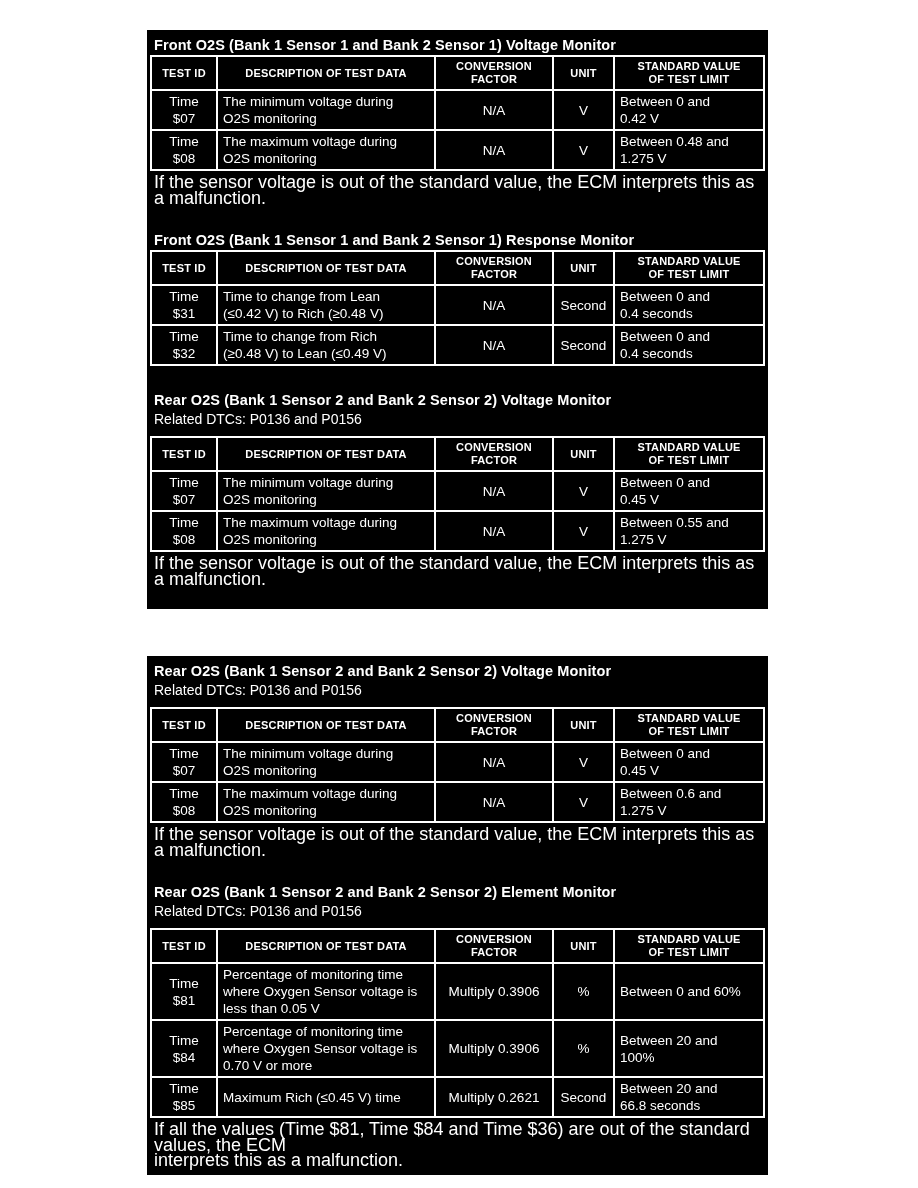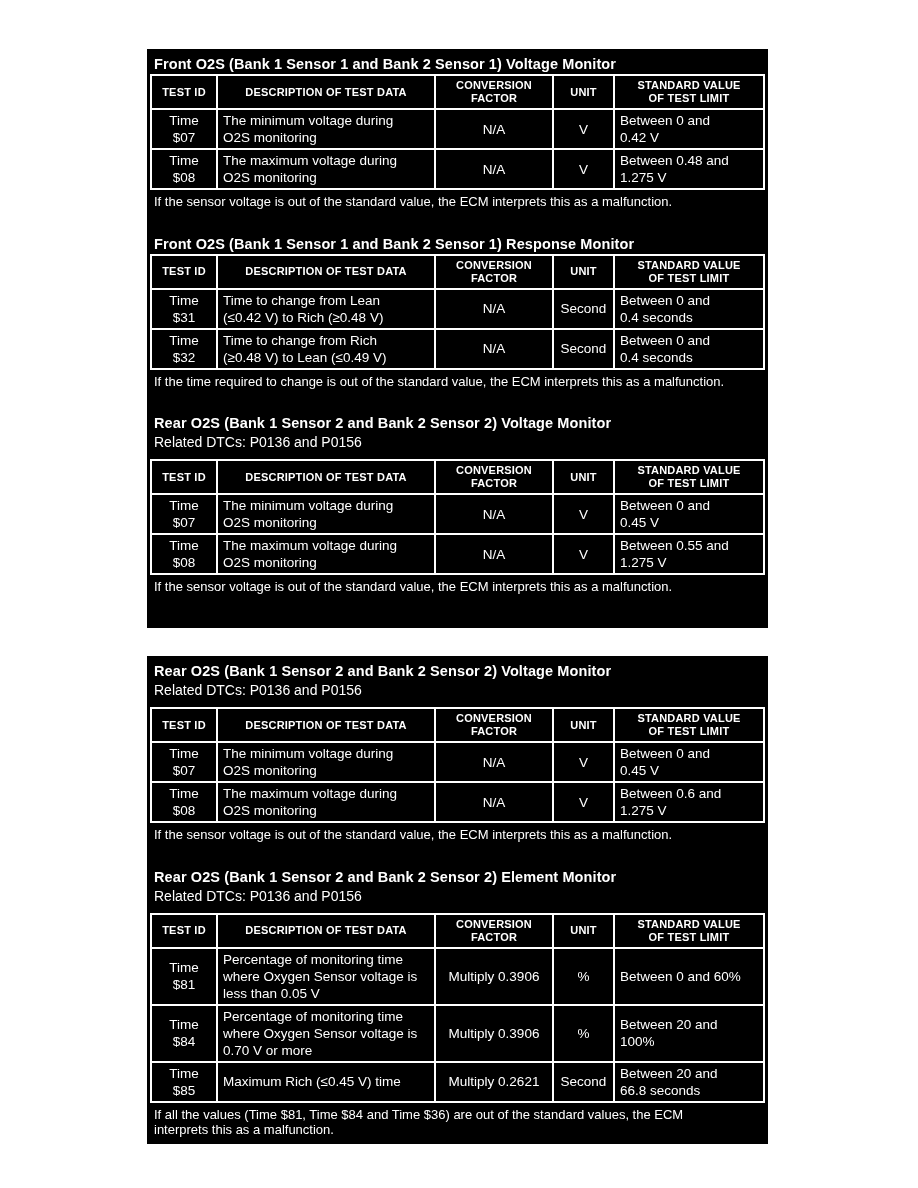--- a/index.html
+++ b/index.html
@@ -17,21 +17,21 @@
   }
   .panel {
     position: absolute;
     left: 147px;
     width: 621px;
     background: #000000;
     color: #ffffff;
     padding: 5px 3px 6px 3px;
     box-sizing: border-box;
   }
-  #panel-1 { top: 49px;  min-height: 579px; }
+  #panel-1 { top: 30px;  min-height: 579px; }
   #panel-2 { top: 656px; min-height: 465px; }
 
   .monitor-section { margin-bottom: 24px; }
   .monitor-section:last-child { margin-bottom: 0; }
 
   .sec-title {
     font-weight: bold;
     font-size: 14.5px;
     line-height: 19px;
     padding: 1px 4px 0 4px;
@@ -70,21 +70,21 @@
   }
   .col-testid { width: 60px; }
   .col-desc   { width: 212px; }
   .col-conv   { width: 112px; }
   .col-unit   { width: 55px; }
   .col-std    { width: auto; margin-top: 28px; }
   td.c-testid, td.c-conv, td.c-unit { text-align: center; }
   td.c-desc, td.c-std { text-align: left; }
 
   .sec-footer {
-    font-size: 13px;
+    font-size: 18px;
     line-height: 15.5px;
     padding: 4px 4px 0 4px;
     white-space: pre-line;
   }
 </style>
 </head>
 <body>
 
 <div id="page">
 
@@ -160,21 +160,20 @@
 $32</td>
             <td class="c-desc">Time to change from Rich
 (≥0.48 V) to Lean (≤0.49 V)</td>
             <td class="c-conv">N/A</td>
             <td class="c-unit">Second</td>
             <td class="c-std">Between 0 and
 0.4 seconds</td>
           </tr>
         </tbody>
       </table>
-      <div class="sec-footer">If the time required to change is out of the standard value, the ECM interprets this as a malfunction.</div>
     </div>
 
     <div class="monitor-section">
       <div class="sec-title">Rear O2S (Bank 1 Sensor 2 and Bank 2 Sensor 2) Voltage Monitor</div>
       <div class="sec-subtitle">Related DTCs: P0136 and P0156</div>
       <table class="monitor-table">
         <thead>
           <tr>
             <th class="col-testid">TEST ID</th>
             <th class="col-desc">DESCRIPTION OF TEST DATA</th>

